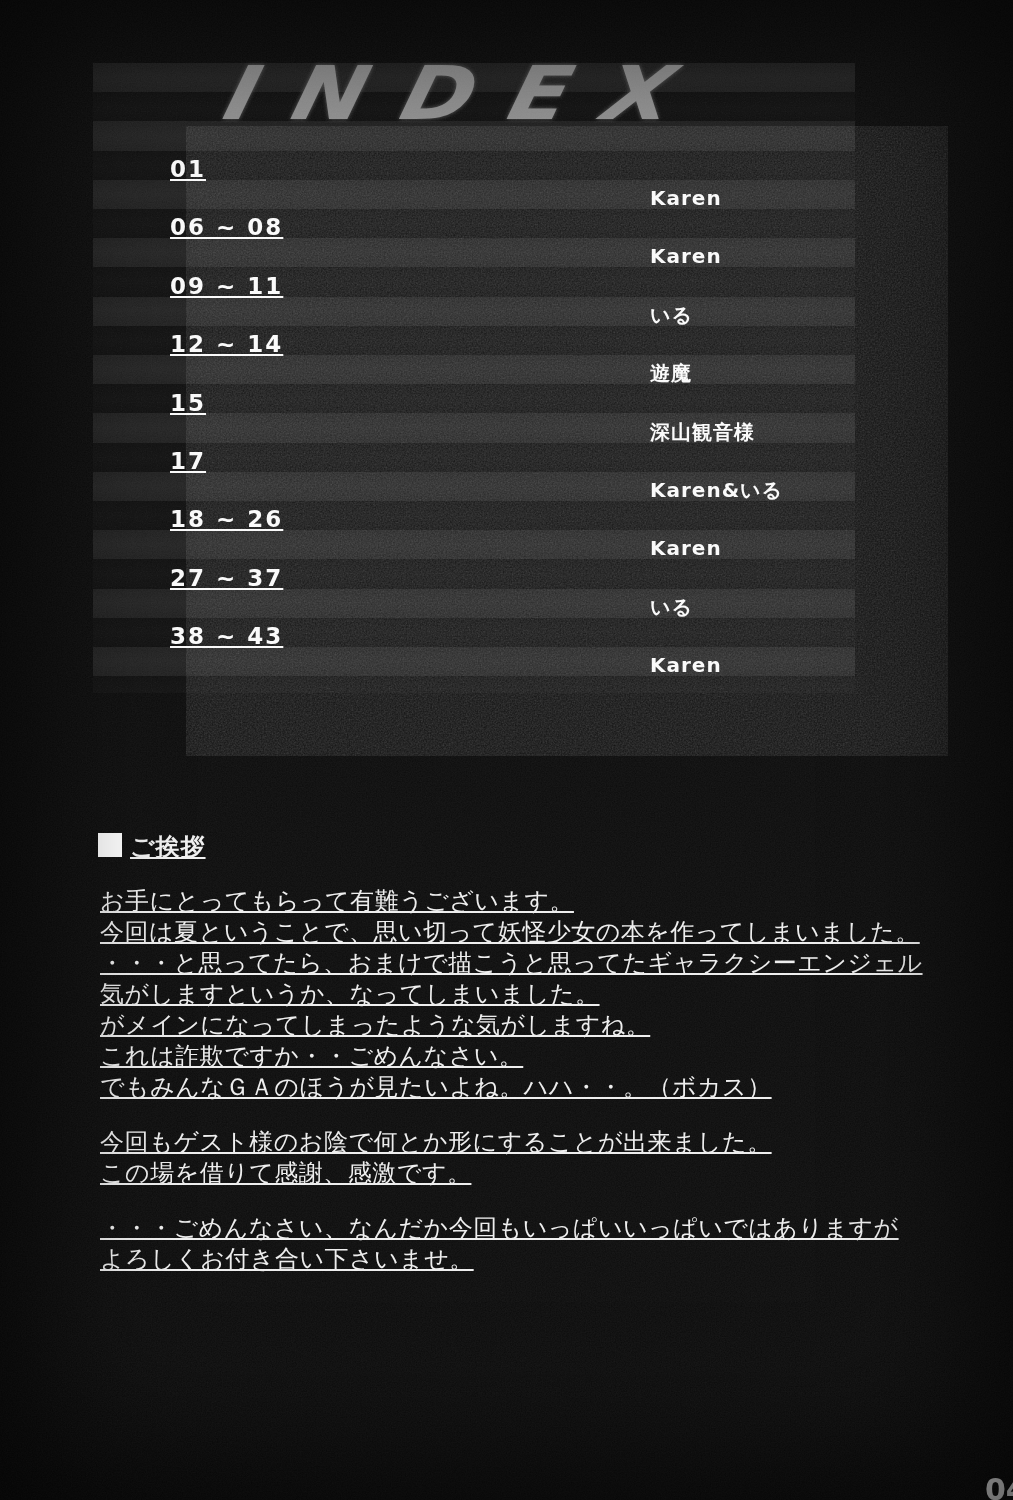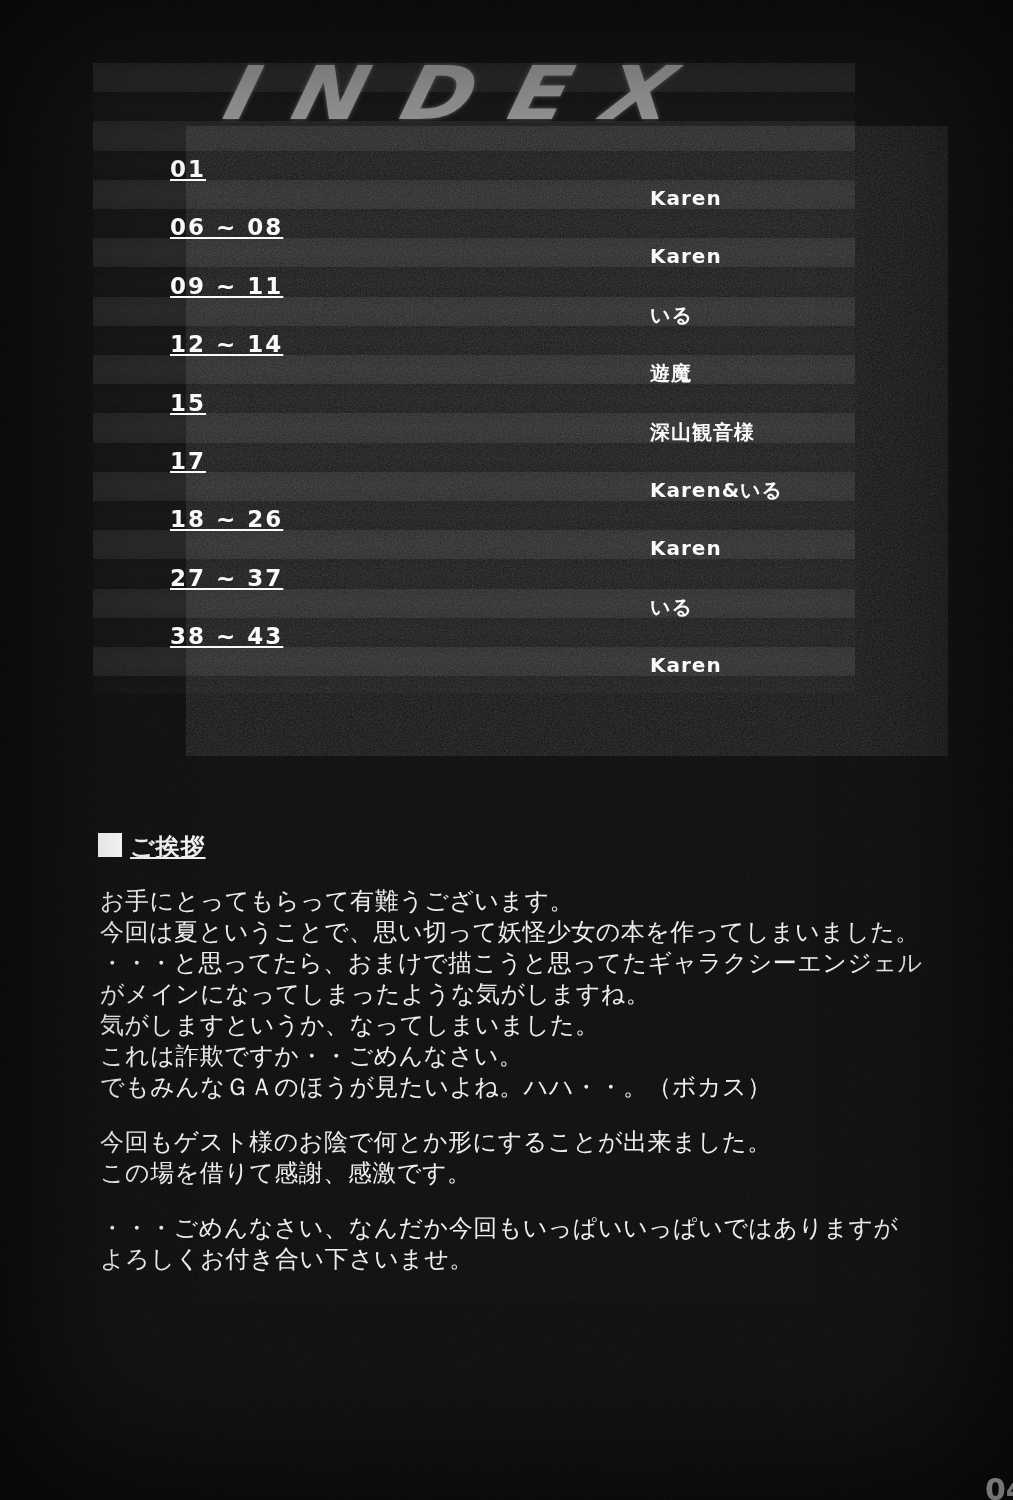--- a/index.html
+++ b/index.html
@@ -83,20 +83,21 @@
     vertical-align:-2px;
   }
   .para {
     position:absolute;
     left:100px;
     font-size:24px;
     line-height:31px;
     letter-spacing:0.5px;
     color:#ededed;
     white-space:nowrap;
+    text-decoration:underline;
   }
   .para-1 { top:886px; }
   .para-2 { top:1127px; }
   .para-3 { top:1213px; }
 
   
   .page-number {
     position:absolute;
     left:985px; top:1472px;
     font-size:30px; font-weight:bold;
@@ -160,22 +161,22 @@
   </div>
 
   <div class="greeting-heading">
     <span class="marker"></span><span>ご挨拶</span>
   </div>
 
   <div class="para para-1">
     <div>お手にとってもらって有難うございます。</div>
     <div>今回は夏ということで、思い切って妖怪少女の本を作ってしまいました。</div>
     <div>・・・と思ってたら、おまけで描こうと思ってたギャラクシーエンジェル</div>
+    <div>気がしますというか、なってしまいました。</div>
     <div>がメインになってしまったような気がしますね。</div>
-    <div>気がしますというか、なってしまいました。</div>
     <div>これは詐欺ですか・・ごめんなさい。</div>
     <div>でもみんなＧＡのほうが見たいよね。ハハ・・。（ボカス）</div>
   </div>
 
   <div class="para para-2">
     <div>今回もゲスト様のお陰で何とか形にすることが出来ました。</div>
     <div>この場を借りて感謝、感激です。</div>
   </div>
 
   <div class="para para-3">

